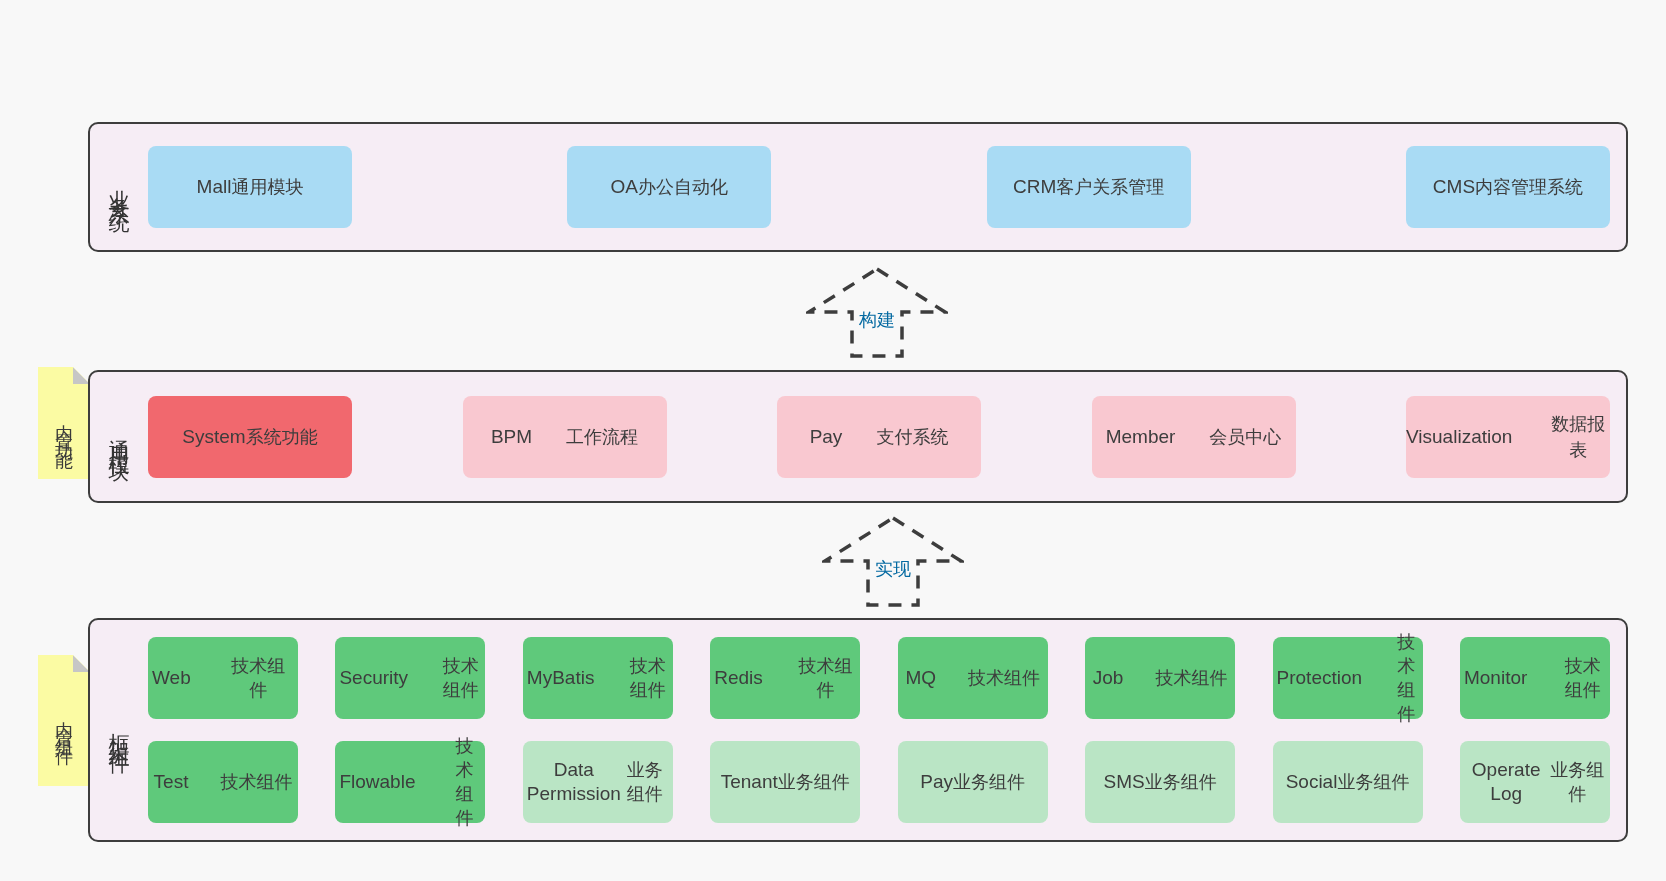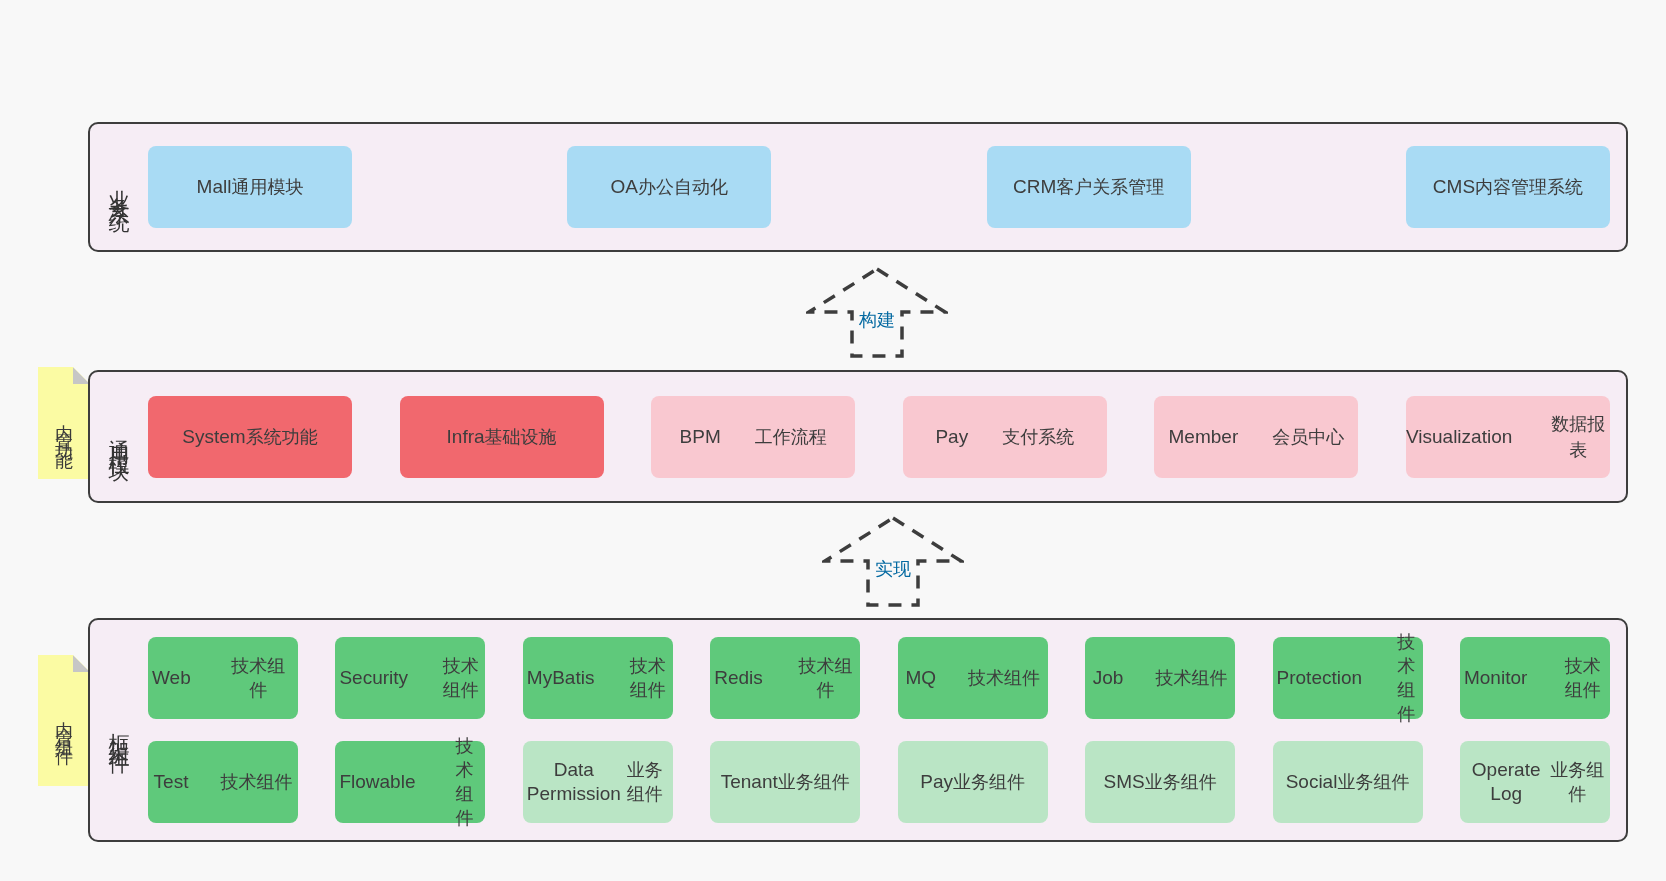--- a/index.html
+++ b/index.html
@@ -118,24 +118,20 @@
     <span class="fold"></span>
     <span class="sticky-text">内置功能</span>
   </div>
   <section class="band band-2">
     <div class="band-label">通用模块</div>
     <div class="boxes">
       <div class="box red">
         <div class="nm">System</div>
         <div class="ds">系统功能</div>
       </div>
-      <div class="box red">
-        <div class="nm">Infra</div>
-        <div class="ds">基础设施</div>
-      </div>
       <div class="box pink">
         <div class="nm">BPM</div>
         <div class="ds">工作流程</div>
       </div>
       <div class="box pink">
         <div class="nm">Pay</div>
         <div class="ds">支付系统</div>
       </div>
       <div class="box pink">
         <div class="nm">Member</div>

